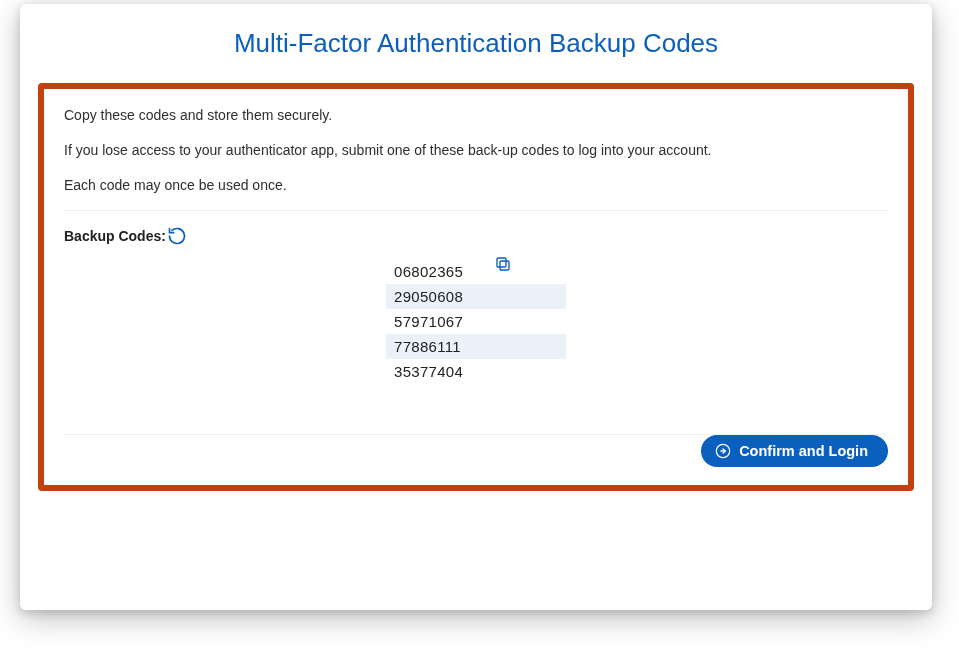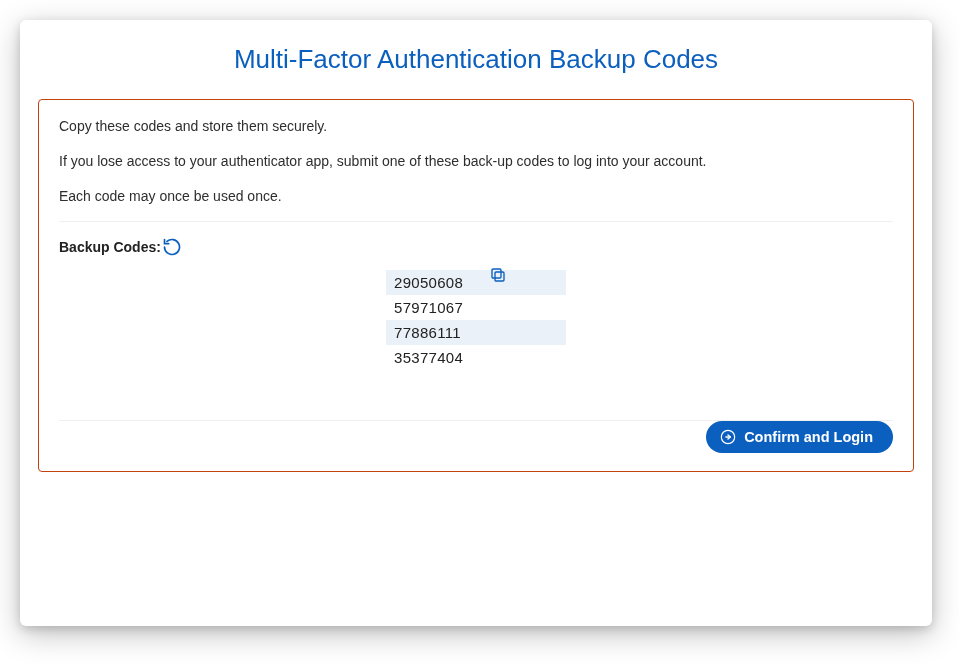--- a/index.html
+++ b/index.html
@@ -6,37 +6,37 @@
     body {
       width: 959px;
       height: 666px;
       font-family: "Segoe UI", "Helvetica Neue", Arial, sans-serif;
       background: #fff;
       position: relative;
     }
     .page-frame {
       position: absolute;
       left: 20px;
-      top: 20px;
+      top: 4px;
       width: 912px;
       height: 606px;
       background: #fff;
       border-radius: 6px;
       box-shadow: 0 8px 30px rgba(0,0,0,0.25), 0 3px 10px rgba(0,0,0,0.15);
       padding: 24px 18px 18px 18px;
     }
     .page-title {
       text-align: center;
       font-size: 26px;
       font-weight: 400;
       color: #0b5fbe;
       margin-bottom: 24px;
     }
     .card {
-      border: 1px solid #c2410c;
+      border: 6px solid #c2410c;
       border-radius: 4px;
       padding: 16px 20px 18px 20px;
       background: #fff;
     }
     .intro p {
       font-size: 14px;
       color: #2e2e2e;
       margin-bottom: 14px;
       line-height: 1.5;
     }
@@ -146,20 +146,21 @@
 
     <div class="codes-body">
       <span class="copy-btn">
         <svg viewBox="0 0 24 24" width="18" height="18" fill="none" stroke="currentColor" stroke-width="1.8">
           <rect x="8" y="8" width="12" height="12" rx="1.5"></rect>
           <rect x="4" y="4" width="12" height="12" rx="1.5"></rect>
         </svg>
       </span>
 
       <div class="codes-list">
+        <div class="code">06802365</div>
         <div class="code hl">29050608</div>
         <div class="code">57971067</div>
         <div class="code hl">77886111</div>
         <div class="code">35377404</div>
       </div>
     </div>
 
     <div class="footer">
       <button class="confirm-btn">
         <span class="arrow-circle">

